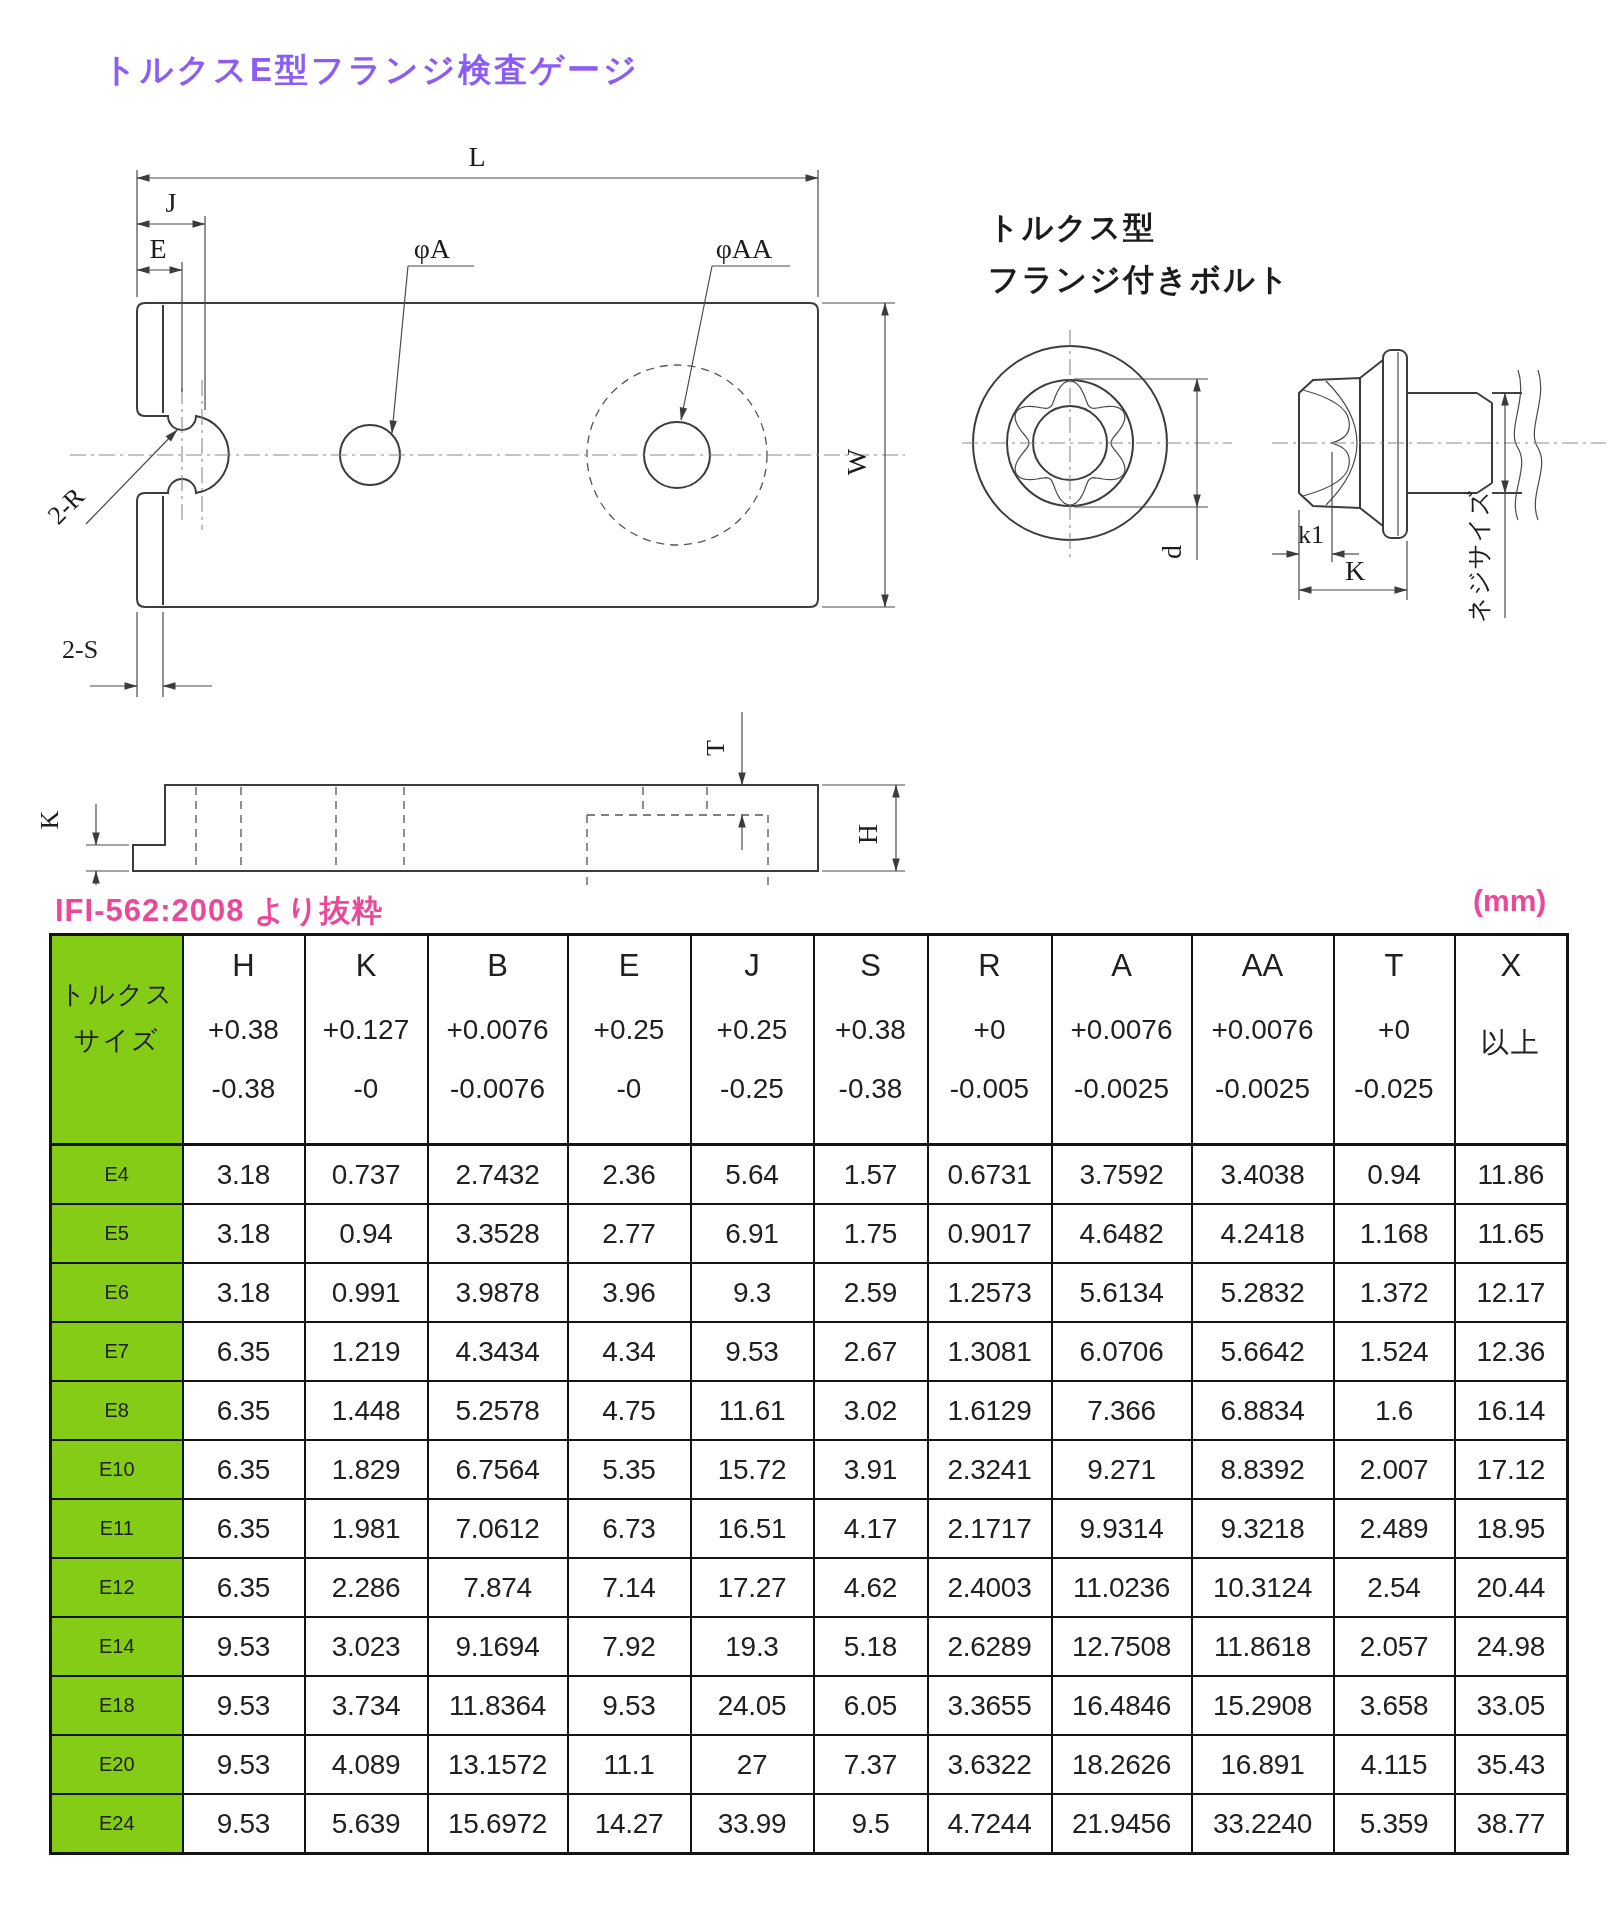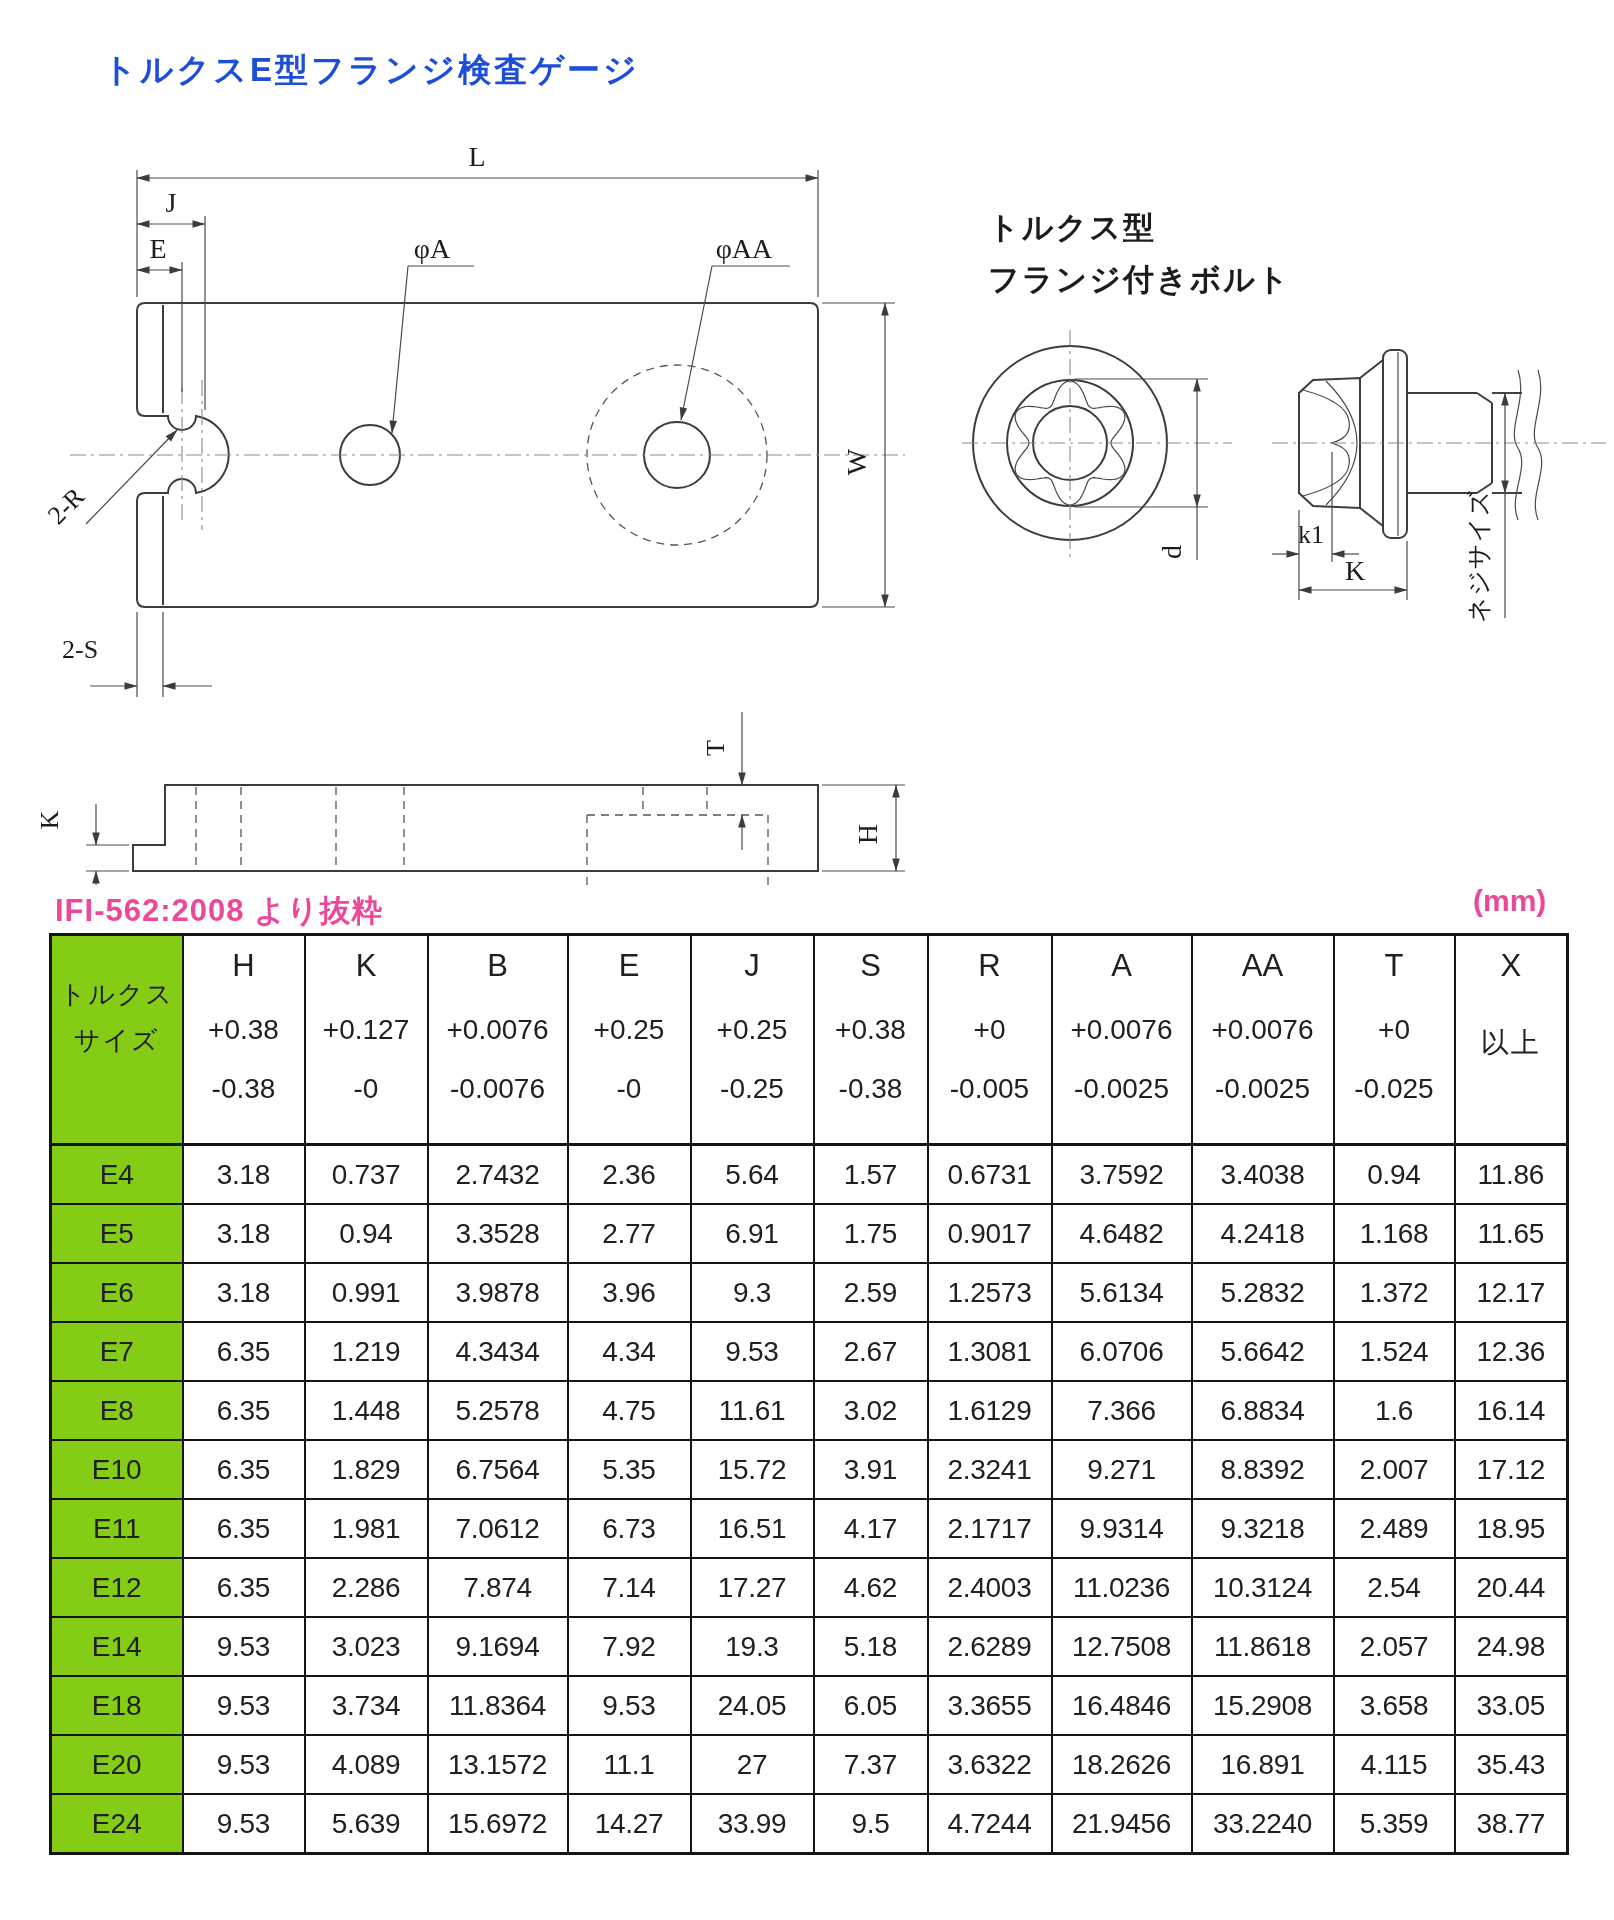--- a/index.html
+++ b/index.html
@@ -1,19 +1,19 @@
 <!DOCTYPE html>
 <html><head>
 <meta charset="utf-8">
 <style>
   html,body{margin:0;padding:0;background:#ffffff;}
   .sheet{position:relative;width:1614px;height:1920px;background:#fff;overflow:hidden;
          font-family:"Liberation Sans",sans-serif;color:#1c1c1c;}
   .page-title{position:absolute;left:103px;top:48px;font-size:33px;font-weight:600;
-              letter-spacing:3px;color:#1d4ed8;}
+              letter-spacing:3px;color:#8b5cf6;}
   svg.drawing{position:absolute;left:0;top:0;}
   svg .obj{stroke:#3c3c3c;stroke-width:2;fill:none;}
   svg .thin{stroke:#4a4a4a;stroke-width:1.2;fill:none;}
   svg .dim{stroke:#4a4a4a;stroke-width:1.2;fill:none;}
   svg .cl{stroke:#8a8a8a;stroke-width:1.1;fill:none;stroke-dasharray:16 5 3 5;}
   svg .hid{stroke:#555;stroke-width:1.3;fill:none;stroke-dasharray:8 6;}
   svg text{fill:#1c1c1c;}
   svg .dimtxt{font-family:"Liberation Serif",serif;font-size:28px;}
   svg .dimtxt-s{font-family:"Liberation Serif",serif;font-size:26px;}
   svg .jp{font-family:"Liberation Sans",sans-serif;font-size:31px;font-weight:600;letter-spacing:2px;}
@@ -27,21 +27,21 @@
                 padding:0;color:#202020;overflow:hidden;}
   table.spec thead td{border-bottom:3px solid #141414;vertical-align:top;height:171px;}
   .size-bg{background:#84cc16;}
   .hdr-size div{font-size:26px;font-weight:500;letter-spacing:2px;line-height:1.75;}
   .hdr-size{padding-top:36px !important;vertical-align:top;}
   .cn{font-size:31px;margin-top:12px;}
   .tp{font-size:28px;margin-top:30px;}
   .tm{font-size:28px;margin-top:27px;}
   .note{font-size:28px;margin-top:40px;letter-spacing:2px;}
   table.spec tbody td{height:57px;font-size:28px;letter-spacing:-0.3px;}
-  table.spec tbody td.size{font-size:28px;letter-spacing:0;}
+  table.spec tbody td.size{font-size:20px;letter-spacing:0;}
 </style>
 </head>
 <body>
 
 <div class="sheet">
 
   <div class="page-title">トルクスE型フランジ検査ゲージ</div>
 
   <svg class="drawing" width="1614" height="885" viewBox="0 0 1614 885">
     <defs>

